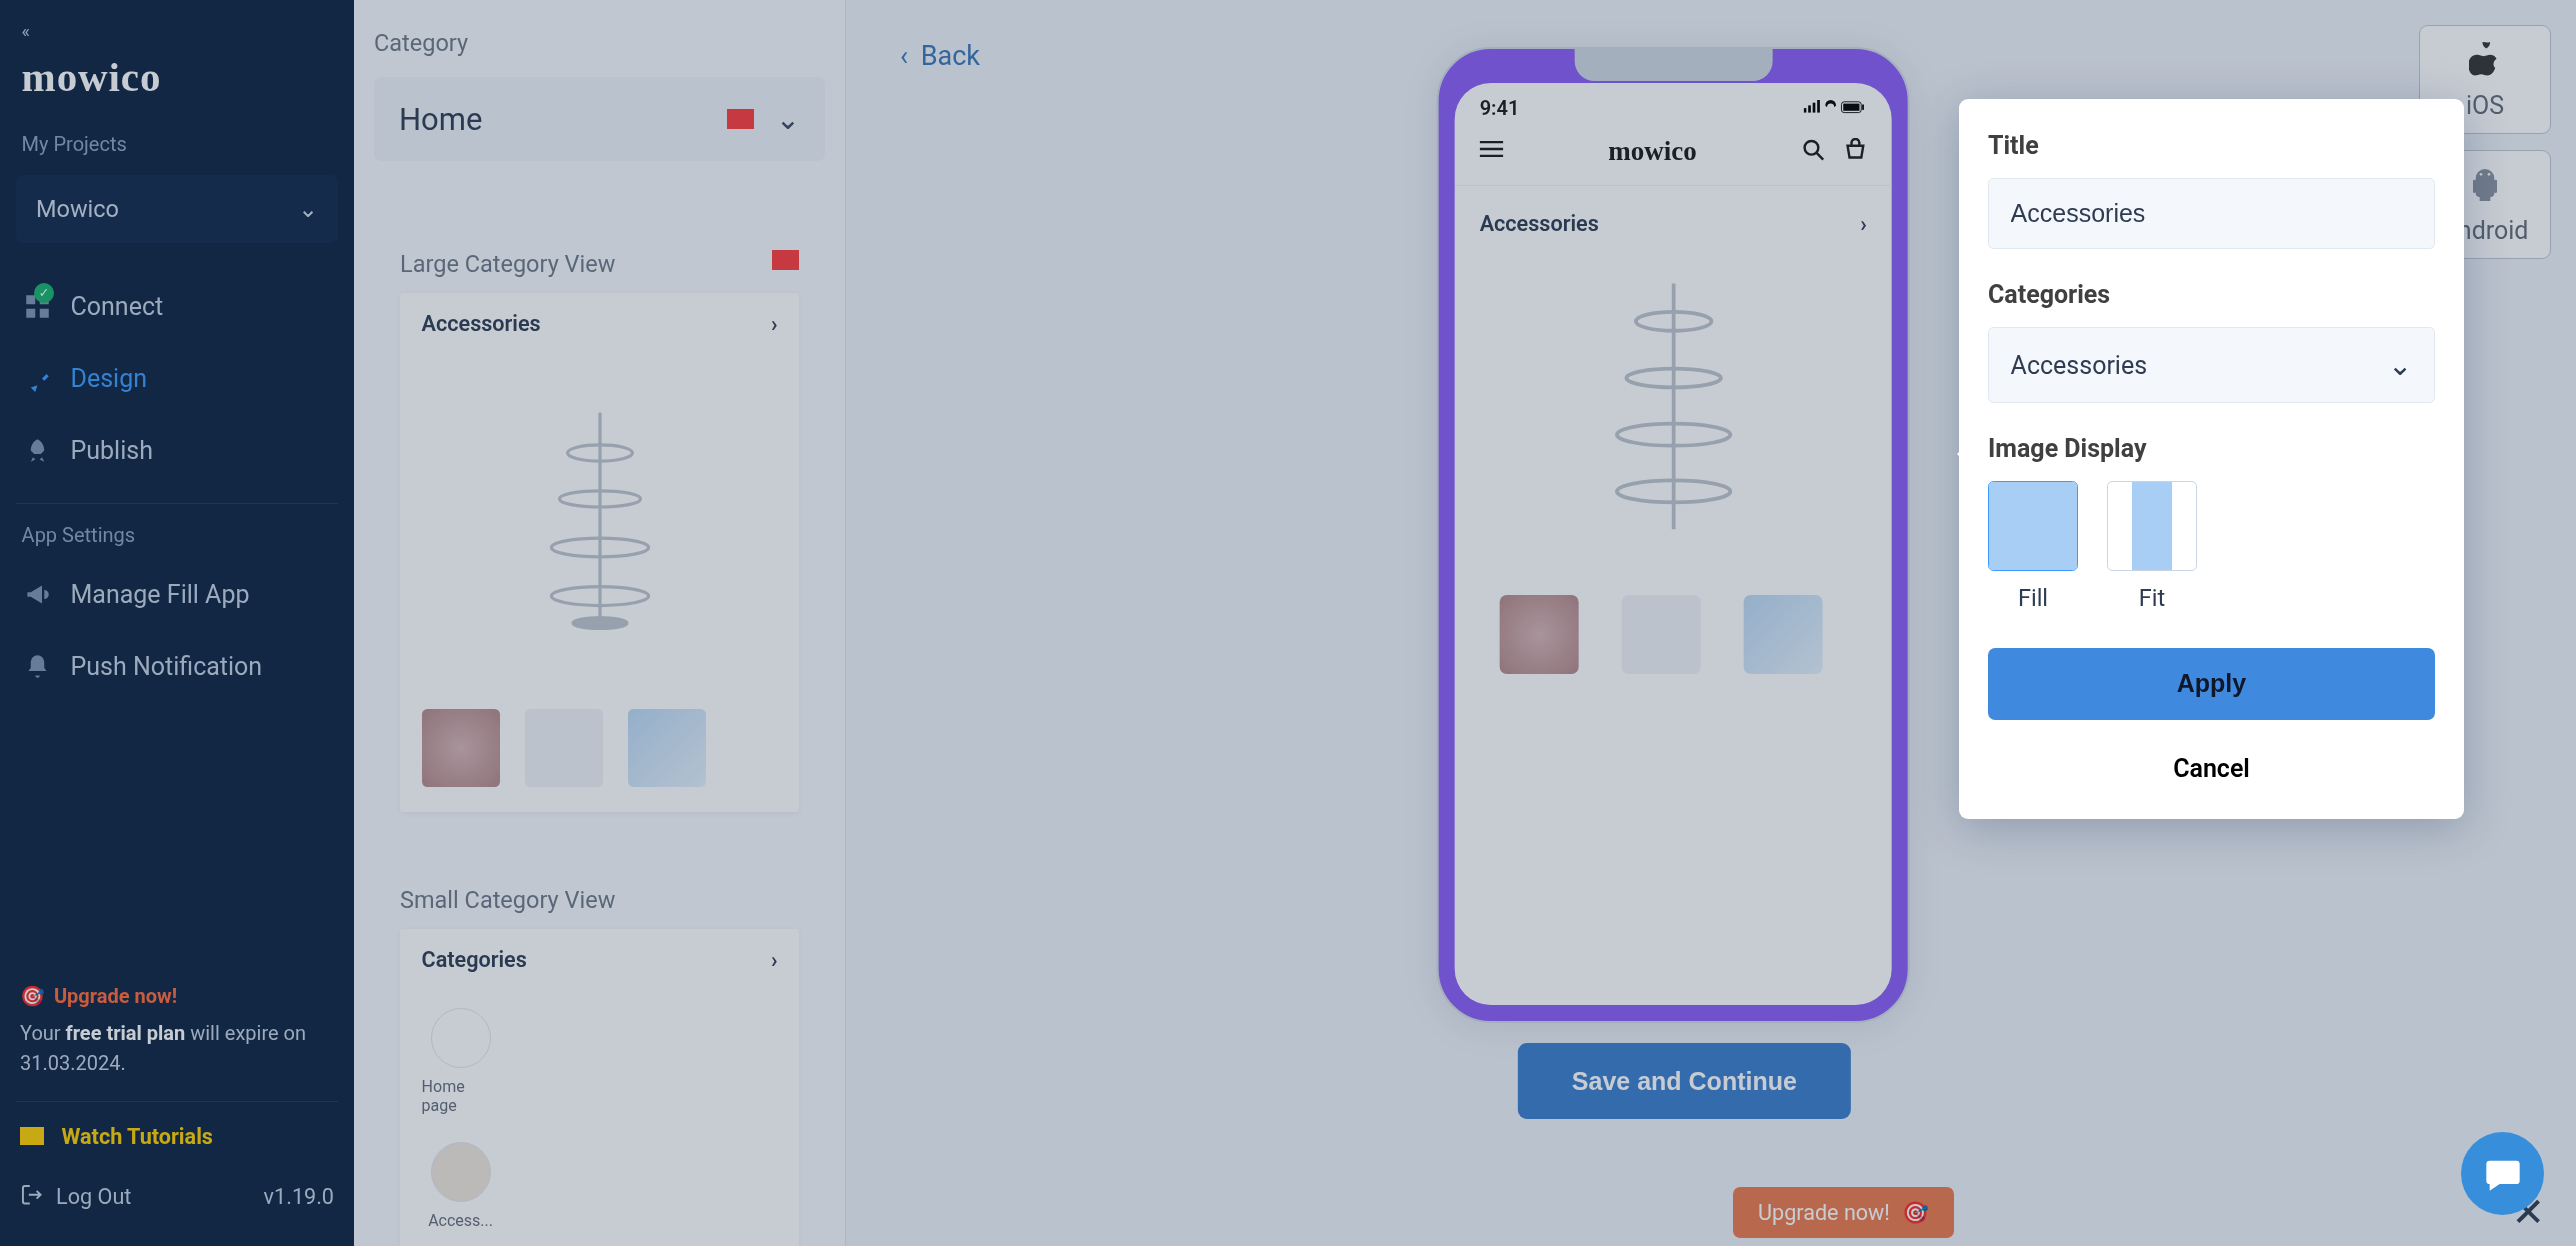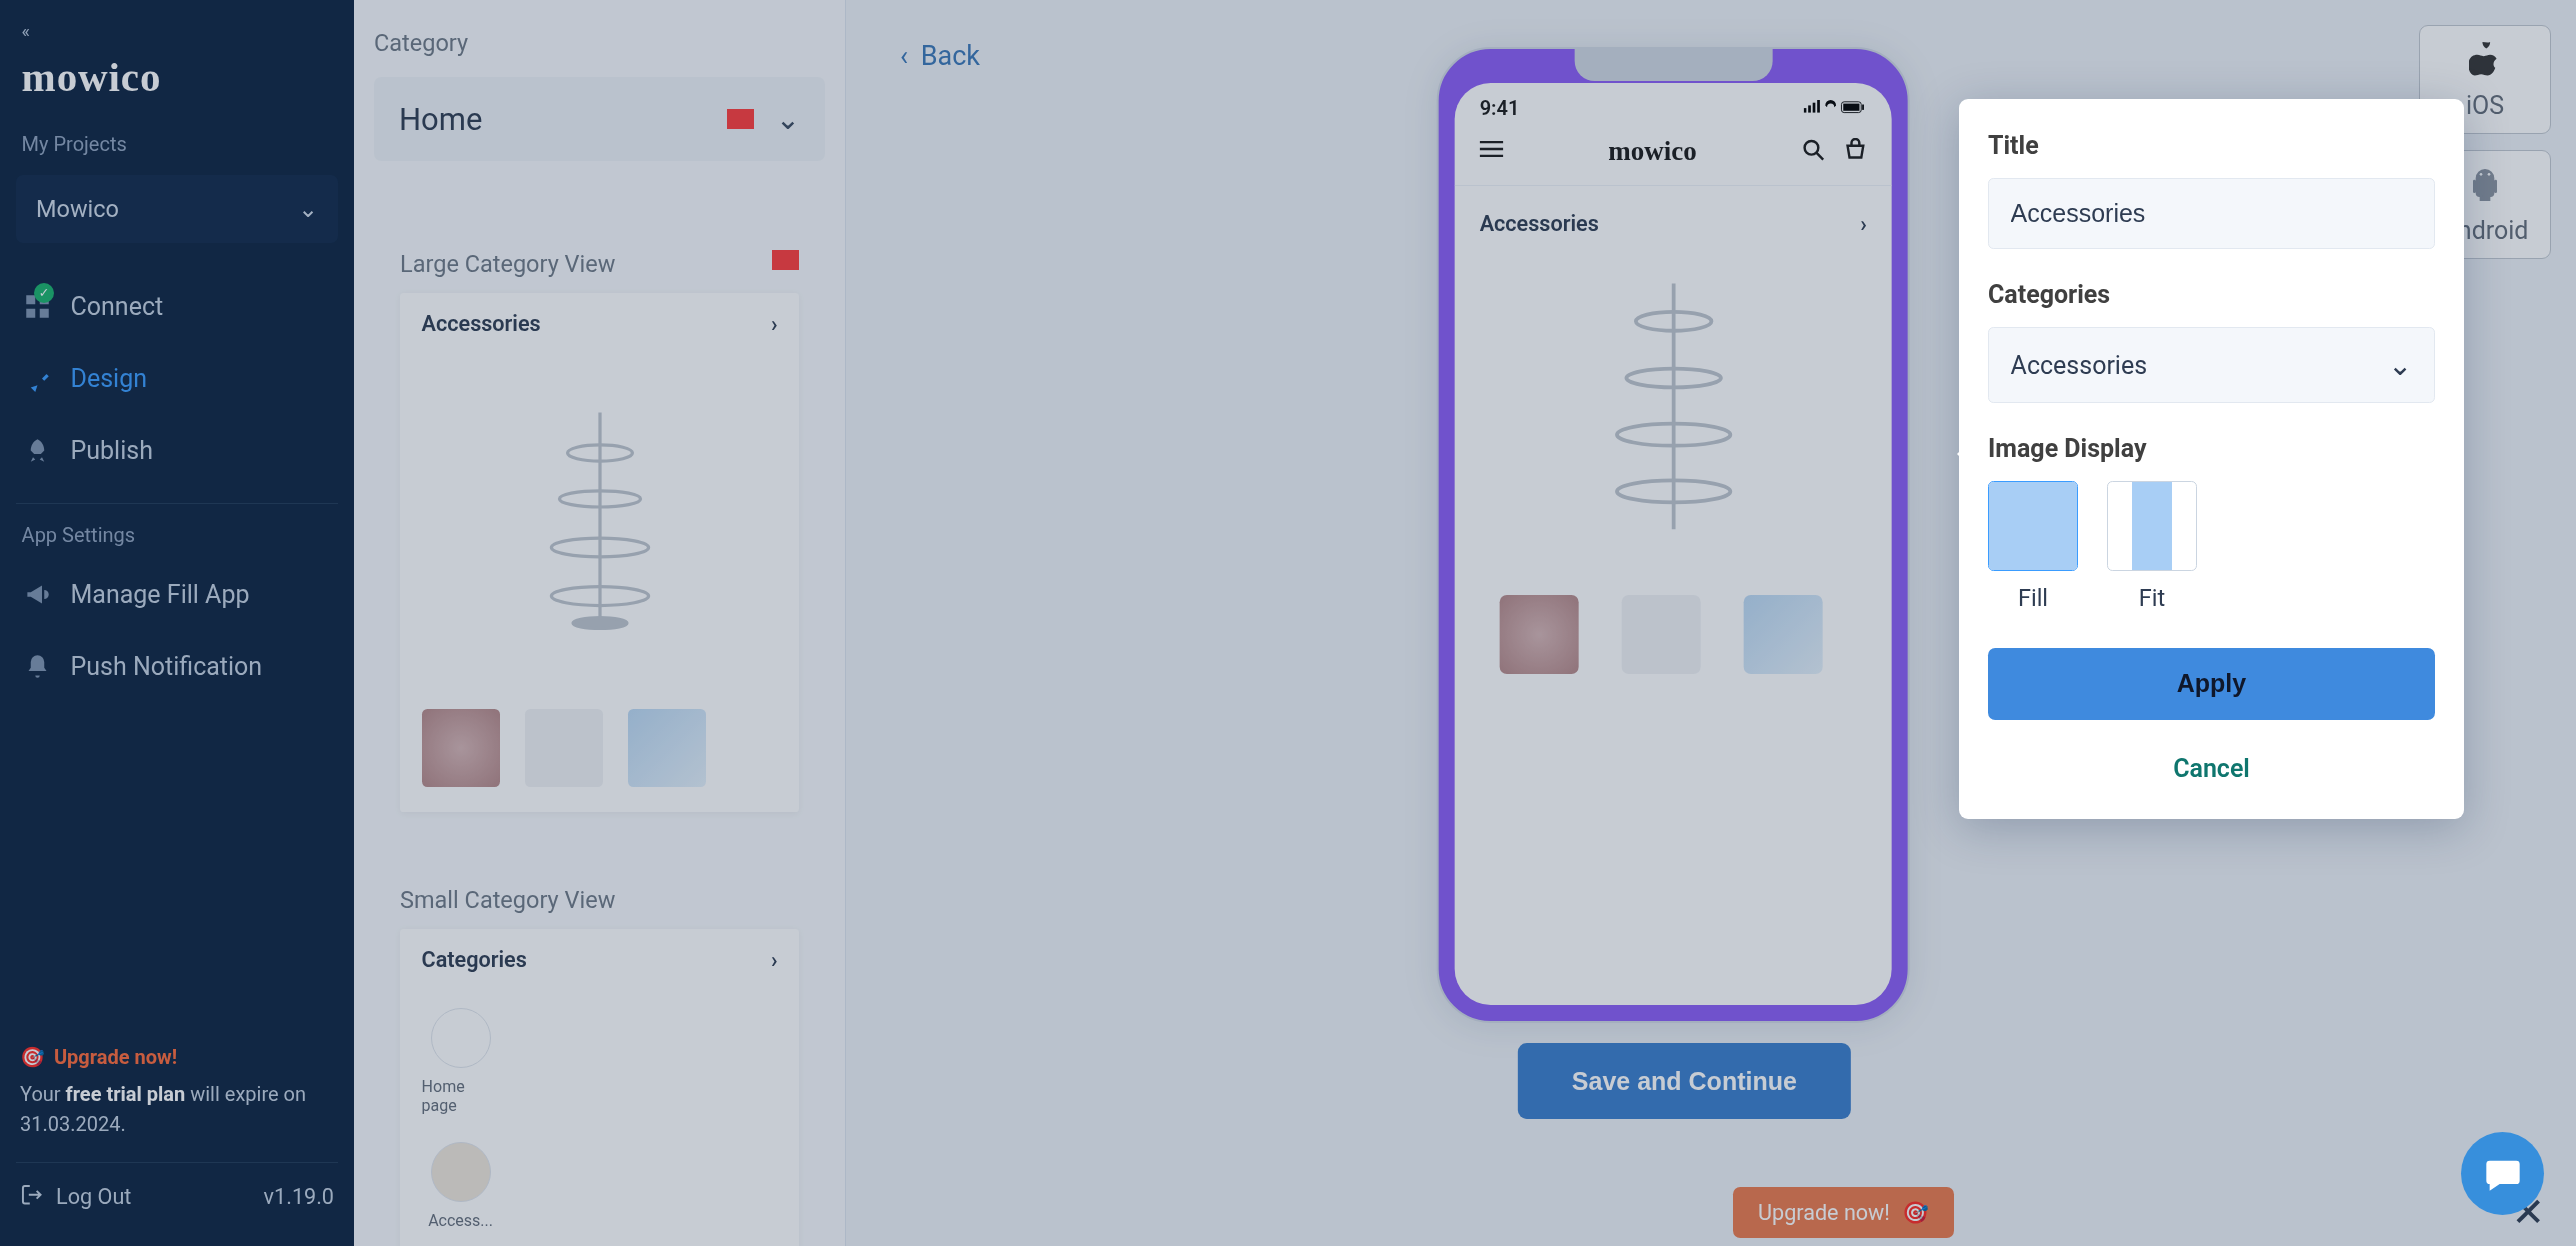--- a/index.html
+++ b/index.html
@@ -501,21 +501,21 @@
       color: #0f172a;
       font-size: 25px;
       font-weight: 600;
       border: none;
       border-radius: 7.2px;
       margin-bottom: 18px;
     }
     .cancel-link {
       display: block;
       text-align: center;
-      color: #0f766e;
+      color: #000000;
       font-size: 25px;
       font-weight: 600;
       padding: 16px 0 5.4px;
     }
 
     
     .upgrade-banner {
       position: absolute;
       left: 846px;
       right: 0;
@@ -632,20 +632,24 @@
     <div class="upgrade-label">
       <span>🎯</span>
       <span>Upgrade now!</span>
     </div>
     <div class="trial-text">
       <span>Your </span><span class="bold">free trial plan</span><span> will expire on </span><br>
       <span>31.03.2024.</span>
     </div>
   </div>
   <div class="sidebar-divider"></div>
+  <div class="tutorials">
+    <span class="tutorial-icon"></span>
+    <span>Watch Tutorials</span>
+  </div>
   <div class="sidebar-footer">
     <div class="logout">
       <span>
         <svg width="23.5" height="23.5" viewBox="0 0 24 24" fill="none" stroke="#c5d2e2" stroke-width="2">
             <path d="M10 3H5a2 2 0 00-2 2v14a2 2 0 002 2h5M17 16l4-4-4-4M21 12H9"></path>
           </svg>
       </span>
       <span>Log Out</span>
     </div>
     <span>v1.19.0</span>

